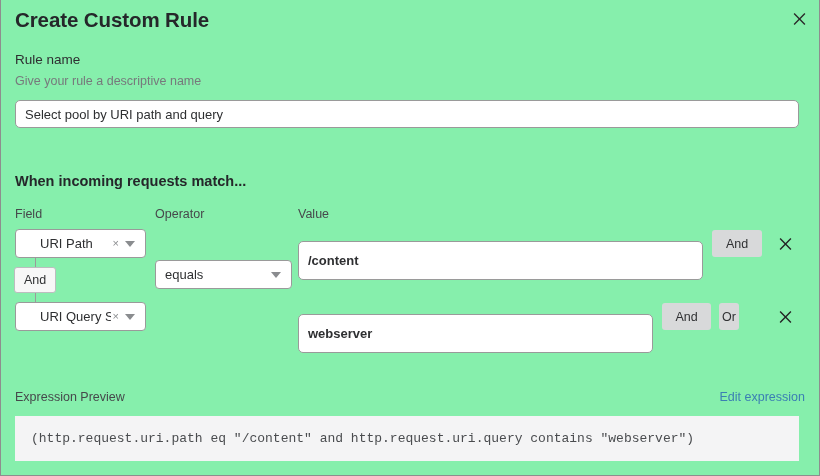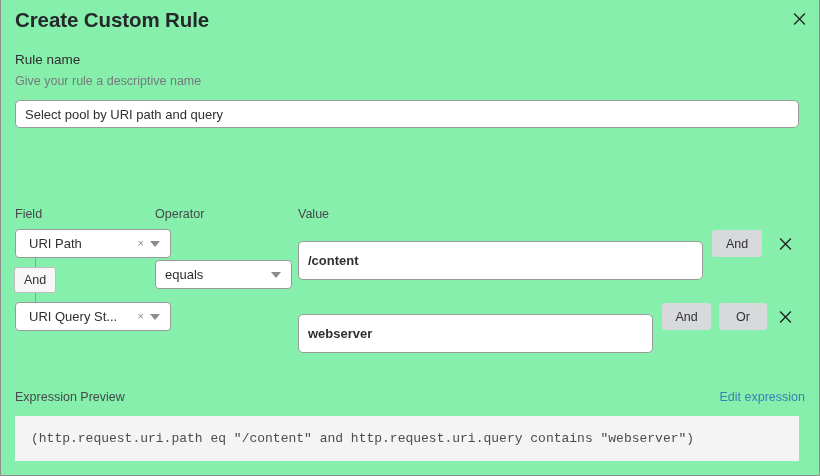--- a/index.html
+++ b/index.html
@@ -119,22 +119,22 @@
     height: 29px;
     border: 1px solid #9a9a9a;
     border-radius: 4px;
     background: #ffffff;
     display: flex;
     align-items: center;
     cursor: pointer;
   }
   .select-field {
     left: 14px;
-    width: 156px;
-    padding-left: 13px;
+    width: 131px;
+    padding-left: 24px;
   }
   .select-operator {
     left: 154px;
     width: 137px;
     padding-left: 9px;
     margin-top: 31px;
   }
   .select-text {
     font-size: 13px;
     color: #2e2f31;
@@ -182,21 +182,21 @@
     font-family: "Liberation Sans", sans-serif;
     font-size: 12.5px;
     color: #303133;
     cursor: pointer;
     display: flex;
     align-items: center;
     justify-content: center;
   }
   .btn-and-1 { left: 711px; width: 50px; }
   .btn-and-2 { left: 661px; width: 49px; }
-  .btn-or-2  { left: 718px; width: 48px; }
+  .btn-or-2  { left: 718px; width: 20px; }
 
   .remove-x {
     position: absolute;
     top: 2px;
     left: 775px;
     width: 18px;
     height: 24px;
     display: flex;
     align-items: center;
     justify-content: center;
@@ -284,20 +284,21 @@
   <div class="close-btn">
     <svg width="13" height="13" viewBox="0 0 13 13" aria-hidden="true">
       <path d="M1.6 1.1 L6.5 6 L11.4 1.1 L12.4 2.1 L7.5 7 L12.4 11.9 L11.4 12.9 L6.5 8 L1.6 12.9 L0.6 11.9 L5.5 7 L0.6 2.1 Z" fill="#2b2b2b"></path>
     </svg>
   </div>
 
   <div class="label-strong rulename-label">Rule name</div>
   <div class="label-sub rulename-help">Give your rule a descriptive name</div>
   <input class="text-input rulename-input" type="text" value="Select pool by URI path and query" placeholder="Rule name" style="">
 
+  <div class="section-heading">When incoming requests match...</div>
 
   <div class="col-head col-head-field">Field</div>
   <div class="col-head col-head-operator">Operator</div>
   <div class="col-head col-head-value">Value</div>
 
   <div class="row row-1">
 
     <div class="select-box select-field">
       <span class="select-text">URI Path</span>
       <span class="clear-x">×</span>

